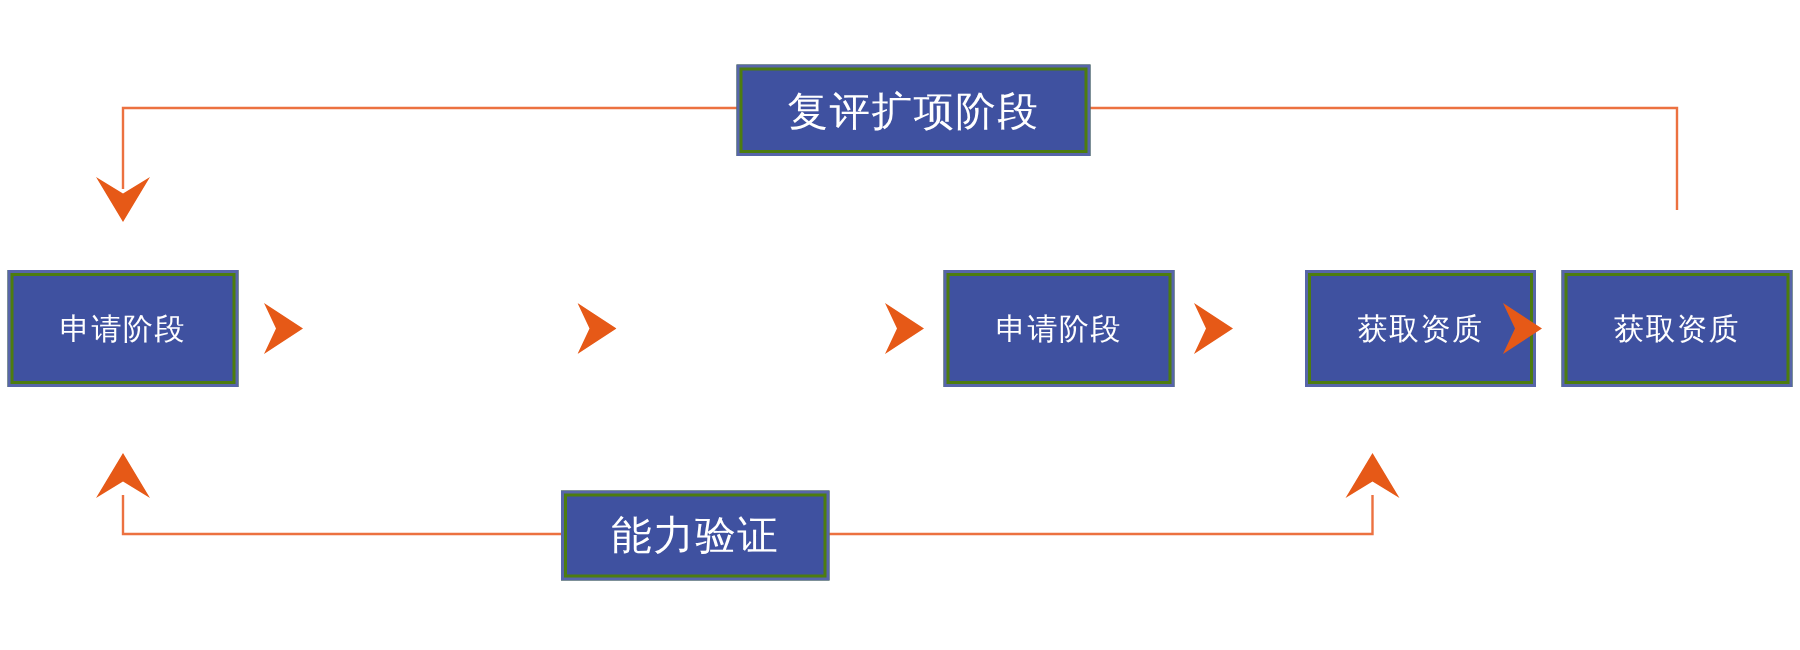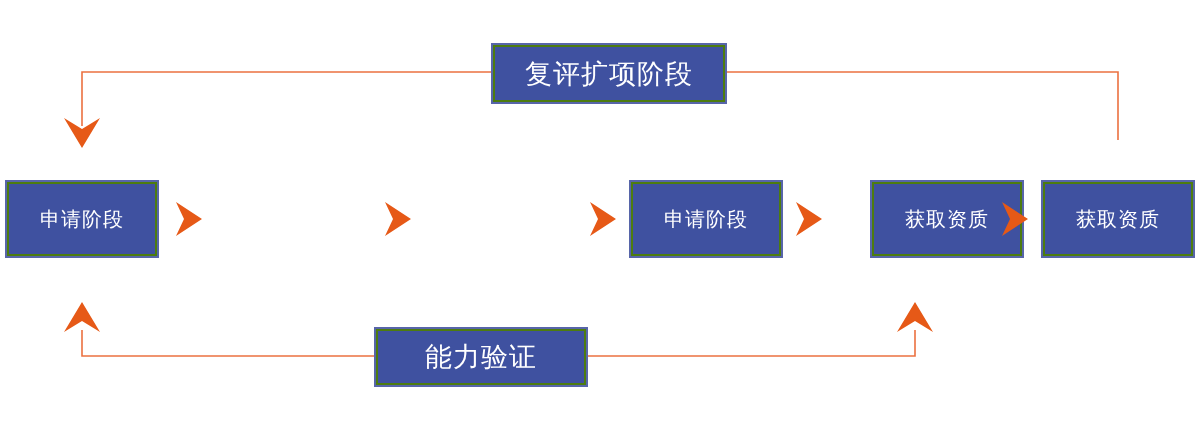--- a/index.html
+++ b/index.html
@@ -40,21 +40,21 @@
     display: flex;
     align-items: center;
     justify-content: center;
     font-size: 20px;
     letter-spacing: 1px;
     white-space: nowrap;
   }
   .stage { width: 154px; height: 78px; top: 180px; }
   .stage:nth-of-type(1) { left: 5px; }
   .loop-top    { left: 491px; top: 43px;  width: 236px; height: 61px; }
-  .loop-bottom { left: 374px; top: 327px; width: 214px; height: 60px; }
+  .loop-bottom { left: 374px; top: 327px; width: 179px; height: 60px; }
   .loop-top .node-inner, .loop-bottom .node-inner { font-size: 27px; }
   .chevron {
     position: absolute;
     top: 202px;
     width: 26px;
     height: 34px;
   }
   .chevron svg { display: block; width: 26px; height: 34px; }
   .chevron path { fill: var(--arrow_orange, #e65917); }
 </style>

